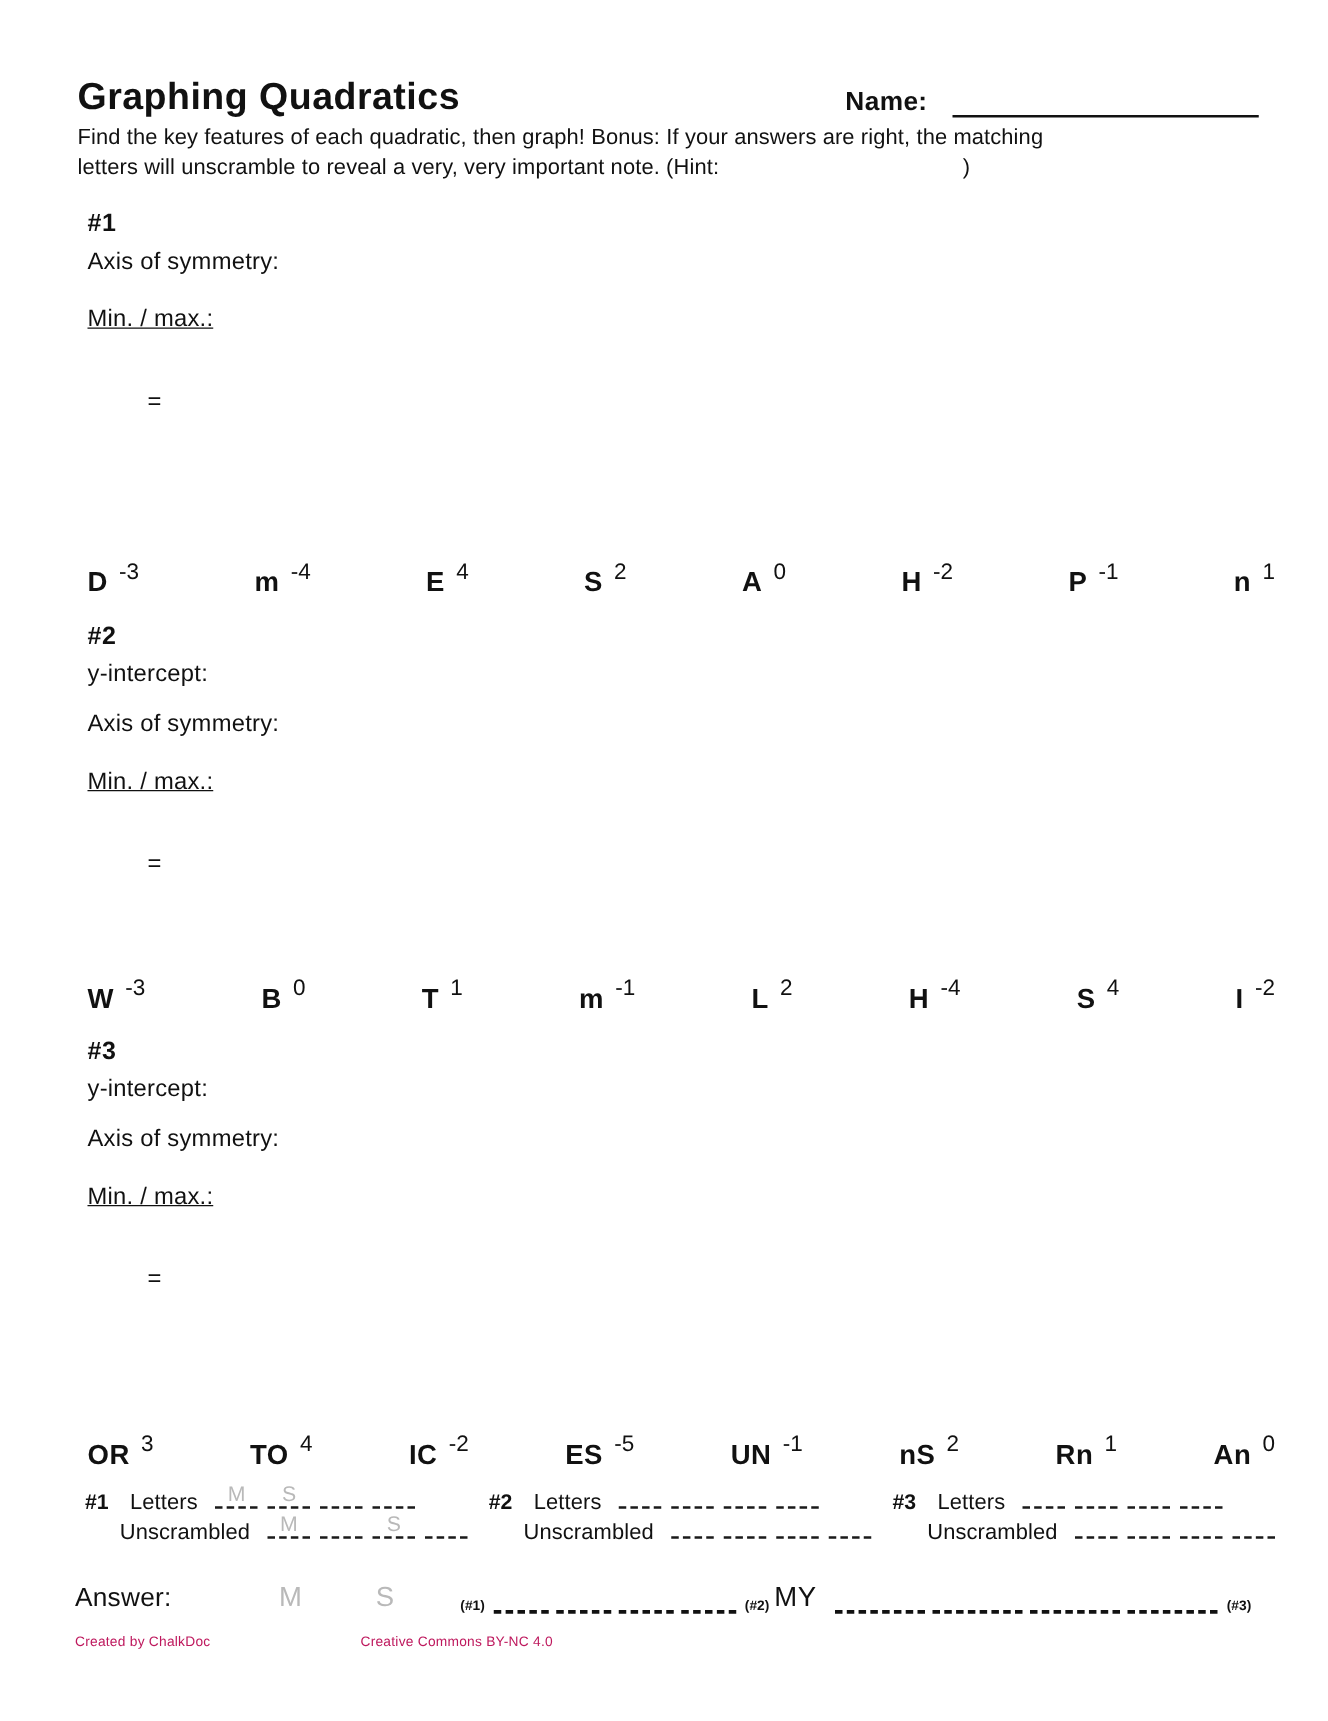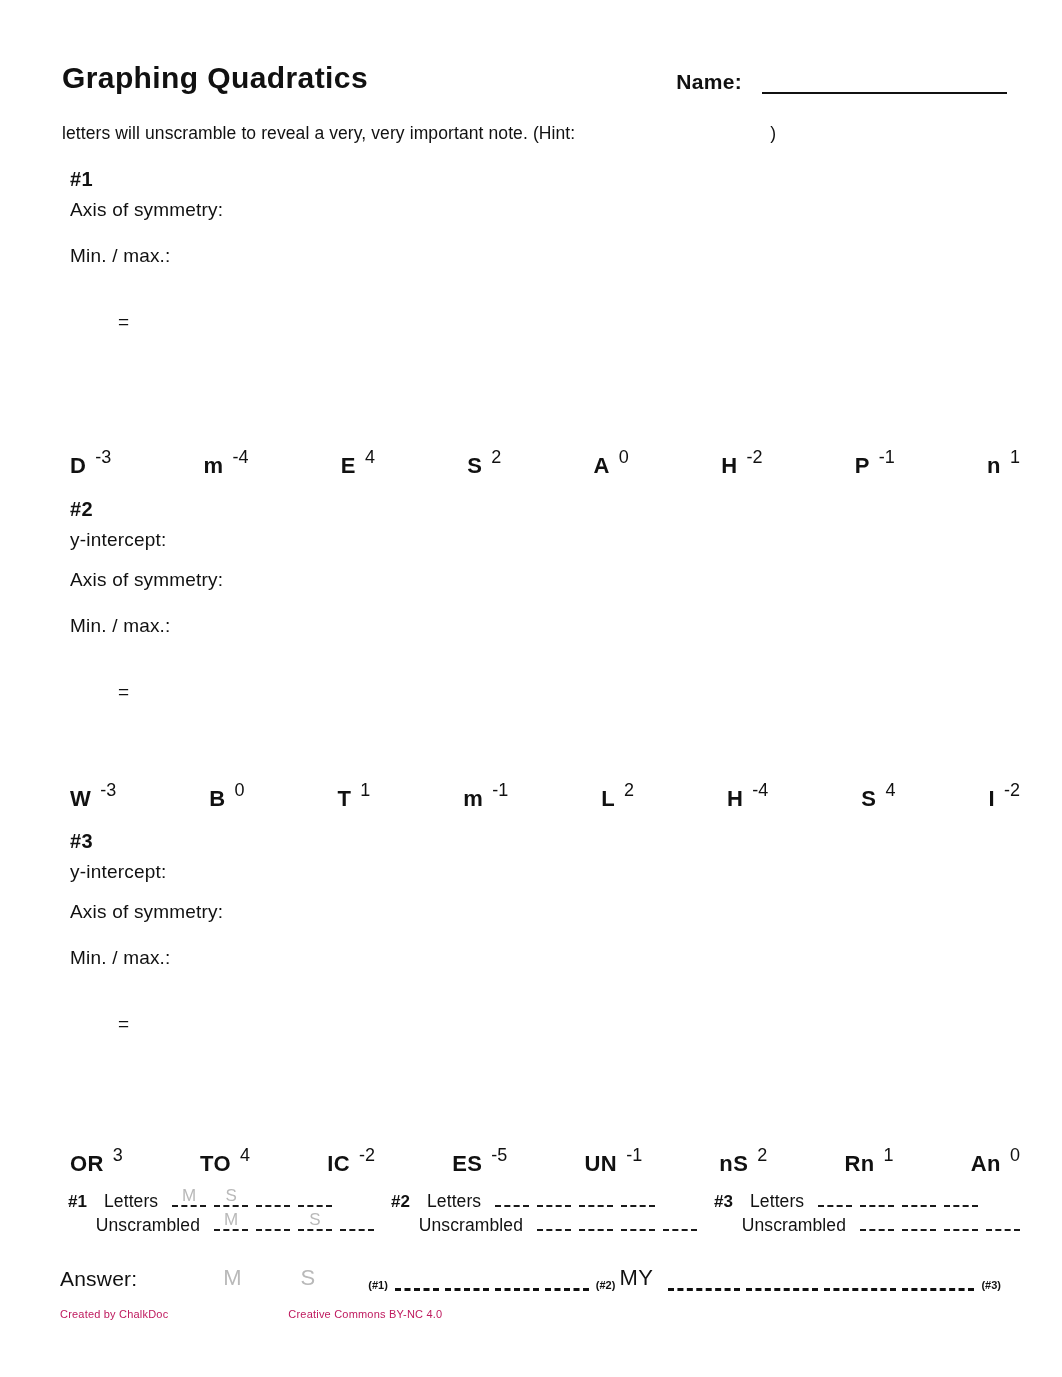--- a/index.html
+++ b/index.html
@@ -81,20 +81,21 @@
     margin: 0 0 8px 0;
   }
   .feature-line {
     font-size: 19px;
     letter-spacing: 0.2px;
     margin-bottom: 18px;
     white-space: pre;
   }
   .feature-line.spaced {
     margin-top: 24px;
+    text-decoration: underline;
   }
   .equals-line {
     font-size: 19px;
     margin-top: 44px;
     padding-left: 48px;
   }
 
   
   .letter-row {
     position: absolute;
@@ -237,21 +238,21 @@
 
   <div class="header">
     <div class="title">Graphing Quadratics</div>
 
     <div class="name-block">
       <span class="name-label">Name:</span>
       <span class="name-rule"></span>
     </div>
 
     <div class="instructions">
-      <br>
+      <span>Find the key features of each quadratic, then graph!  Bonus:  If your answers are right, the matching</span><br>
       <span>letters will unscramble to reveal a very, very important note.  (Hint:</span><span class="hint-gap"></span><span>)</span>
     </div>
   </div>
 
   <div class="problem" style="top:168px;">
     <div class="problem-num">#1</div>
     <div class="feature-line">Axis of symmetry:</div>
     <div class="feature-line spaced">Min. / max.:</div>
     <div class="equals-line">=</div>
   </div>

